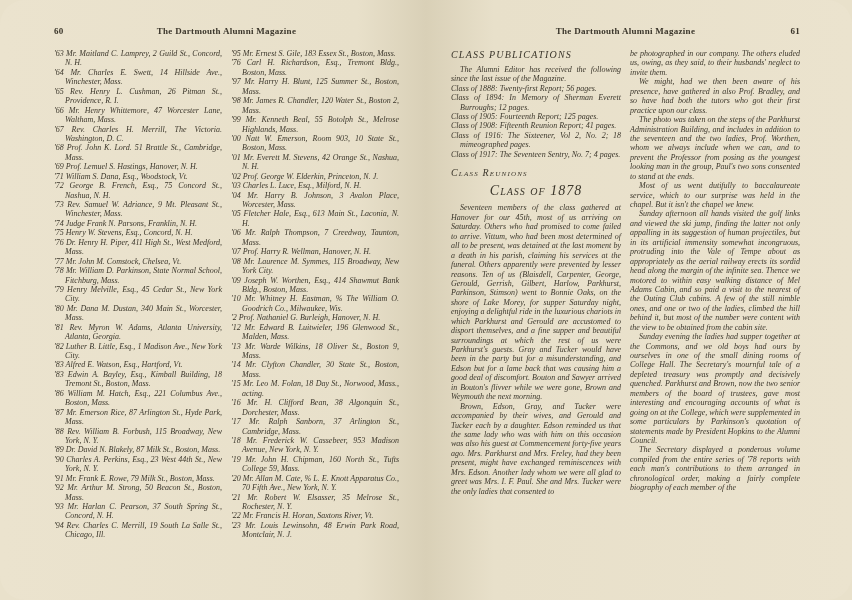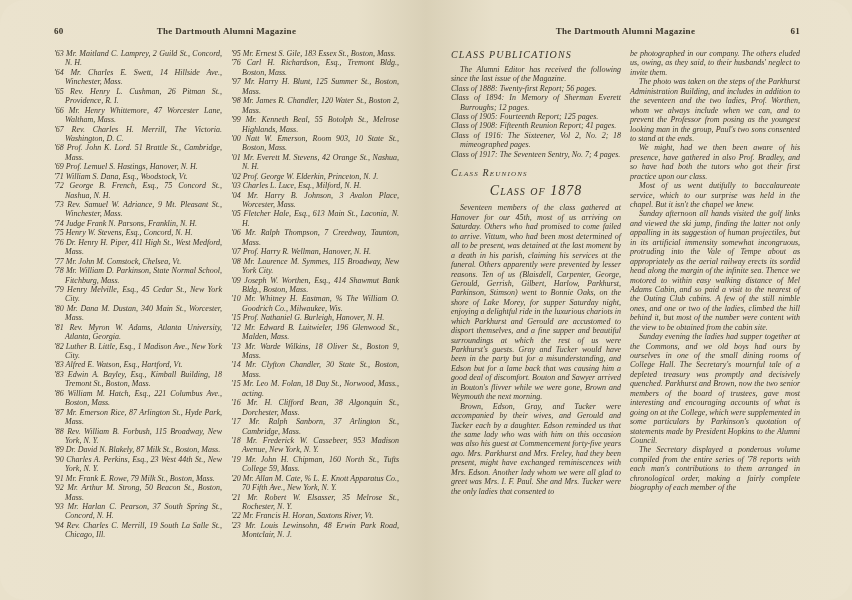--- a/index.html
+++ b/index.html
@@ -116,21 +116,21 @@
           <div class="entry">'01 Mr. Everett M. Stevens, 42 Orange St., Nashua, N. H.</div>
           <div class="entry">'02 Prof. George W. Elderkin, Princeton, N. J.</div>
           <div class="entry">'03 Charles L. Luce, Esq., Milford, N. H.</div>
           <div class="entry">'04 Mr. Harry B. Johnson, 3 Avalon Place, Worcester, Mass.</div>
           <div class="entry">'05 Fletcher Hale, Esq., 613 Main St., Laconia, N. H.</div>
           <div class="entry">'06 Mr. Ralph Thompson, 7 Creedway, Taunton, Mass.</div>
           <div class="entry">'07 Prof. Harry R. Wellman, Hanover, N. H.</div>
           <div class="entry">'08 Mr. Laurence M. Symmes, 115 Broadway, New York City.</div>
           <div class="entry">'09 Joseph W. Worthen, Esq., 414 Shawmut Bank Bldg., Boston, Mass.</div>
           <div class="entry">'10 Mr. Whitney H. Eastman, % The William O. Goodrich Co., Milwaukee, Wis.</div>
-          <div class="entry">'15 Prof. Nathaniel G. Burleigh, Hanover, N. H.</div>
+          <div class="entry">'2 Prof. Nathaniel G. Burleigh, Hanover, N. H.</div>
           <div class="entry">'12 Mr. Edward B. Luitwieler, 196 Glenwood St., Malden, Mass.</div>
           <div class="entry">'13 Mr. Warde Wilkins, 18 Oliver St., Boston 9, Mass.</div>
           <div class="entry">'14 Mr. Clyfton Chandler, 30 State St., Boston, Mass.</div>
           <div class="entry">'15 Mr. Leo M. Folan, 18 Day St., Norwood, Mass., acting.</div>
           <div class="entry">'16 Mr. H. Clifford Bean, 38 Algonquin St., Dorchester, Mass.</div>
           <div class="entry">'17 Mr. Ralph Sanborn, 37 Arlington St., Cambridge, Mass.</div>
           <div class="entry">'18 Mr. Frederick W. Cassebeer, 953 Madison Avenue, New York, N. Y.</div>
           <div class="entry">'19 Mr. John H. Chipman, 160 North St., Tufts College 59, Mass.</div>
           <div class="entry">'20 Mr. Allan M. Cate, % L. E. Knott Apparatus Co., 70 Fifth Ave., New York, N. Y.</div>
           <div class="entry">'21 Mr. Robert W. Elsasser, 35 Melrose St., Rochester, N. Y.</div>
@@ -156,22 +156,22 @@
           <div class="pub-entry">Class of 1908: Fifteenth Reunion Report; 41 pages.</div>
           <div class="pub-entry">Class of 1916: The Sixteener, Vol 2, No. 2; 18 mimeographed pages.</div>
           <div class="pub-entry">Class of 1917: The Seventeen Sentry, No. 7; 4 pages.</div>
           <div class="sec-heading">Class Reunions</div>
           <div class="sub-heading">Class of 1878</div>
           <div class="para">Seventeen members of the class gathered at Hanover for our 45th, most of us arriving on Saturday. Others who had promised to come failed to arrive. Vittum, who had been most determined of all to be present, was detained at the last moment by a death in his parish, claiming his services at the funeral. Others apparently were prevented by lesser reasons. Ten of us (Blaisdell, Carpenter, George, Gerould, Gerrish, Gilbert, Harlow, Parkhurst, Parkinson, Stimson) went to Bonnie Oaks, on the shore of Lake Morey, for supper Saturday night, enjoying a delightful ride in the luxurious chariots in which Parkhurst and Gerould are accustomed to disport themselves, and a fine supper and beautiful surroundings at which the rest of us were Parkhurst's guests. Gray and Tucker would have been in the party but for a misunderstanding, and Edson but for a lame back that was causing him a good deal of discomfort. Bouton and Sawyer arrived in Bouton's flivver while we were gone, Brown and Weymouth the next morning.</div>
           <div class="para">Brown, Edson, Gray, and Tucker were accompanied by their wives, and Gerould and Tucker each by a daughter. Edson reminded us that the same lady who was with him on this occasion was also his guest at Commencement forty-five years ago. Mrs. Parkhurst and Mrs. Freley, had they been present, might have exchanged reminiscences with Mrs. Edson. Another lady whom we were all glad to greet was Mrs. I. F. Paul. She and Mrs. Tucker were the only ladies that consented to</div>
         </div>
       <div class="col">
           <div class="para-cont">be photographed in our company. The others eluded us, owing, as they said, to their husbands' neglect to invite them.</div>
+          <div class="para">We might, had we then been aware of his presence, have gathered in also Prof. Bradley, and so have had both the tutors who got their first practice upon our class.</div>
           <div class="para">The photo was taken on the steps of the Parkhurst Administration Building, and includes in addition to the seventeen and the two ladies, Prof. Worthen, whom we always include when we can, and to prevent the Professor from posing as the youngest looking man in the group, Paul's two sons consented to stand at the ends.</div>
-          <div class="para">We might, had we then been aware of his presence, have gathered in also Prof. Bradley, and so have had both the tutors who got their first practice upon our class.</div>
           <div class="para">Most of us went dutifully to baccalaureate service, which to our surprise was held in the chapel. But it isn't the chapel we knew.</div>
           <div class="para">Sunday afternoon all hands visited the golf links and viewed the ski jump, finding the latter not only appalling in its suggestion of human projectiles, but in its artificial immensity somewhat incongruous, protruding into the Vale of Tempe about as appropriately as the aerial railway erects its sordid head along the margin of the infinite sea. Thence we motored to within easy walking distance of Mel Adams Cabin, and so paid a visit to the nearest of the Outing Club cabins. A few of the still nimble ones, and one or two of the ladies, climbed the hill behind it, but most of the number were content with the view to be obtained from the cabin site.</div>
           <div class="para">Sunday evening the ladies had supper together at the Commons, and we old boys had ours by ourselves in one of the small dining rooms of College Hall. The Secretary's mournful tale of a depleted treasury was promptly and decisively quenched. Parkhurst and Brown, now the two senior members of the board of trustees, gave most interesting and encouraging accounts of what is going on at the College, which were supplemented in some particulars by Parkinson's quotation of statements made by President Hopkins to the Alumni Council.</div>
           <div class="para">The Secretary displayed a ponderous volume compiled from the entire series of '78 reports with each man's contributions to them arranged in chronological order, making a fairly complete biography of each member of the</div>
         </div>
     </div>
   </div>
 
 </div>
 

